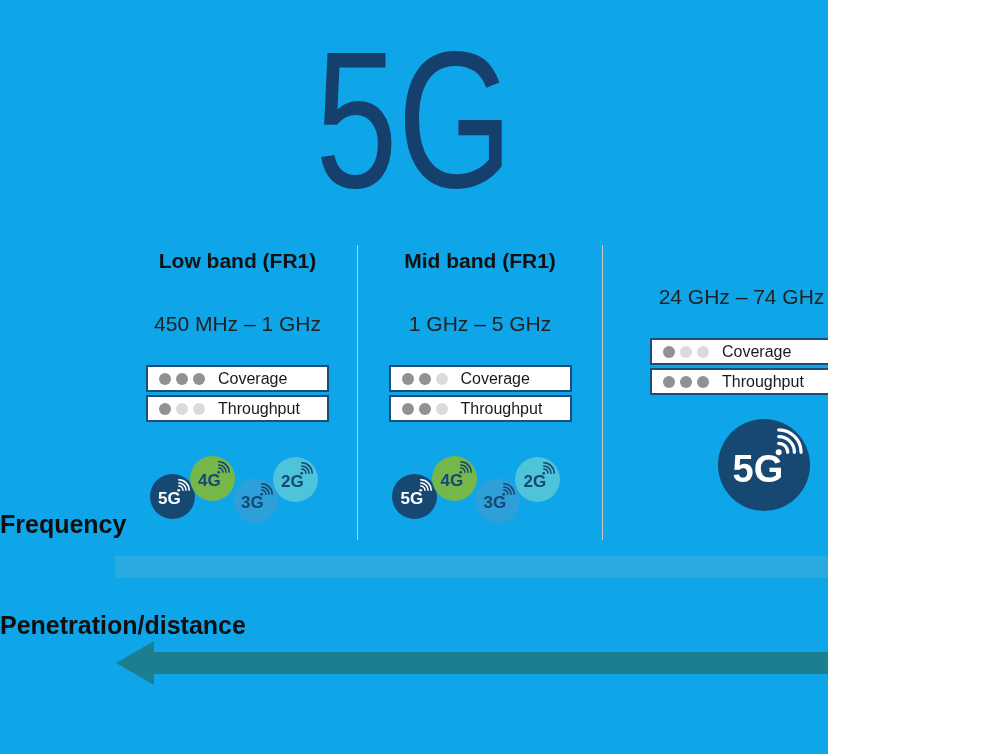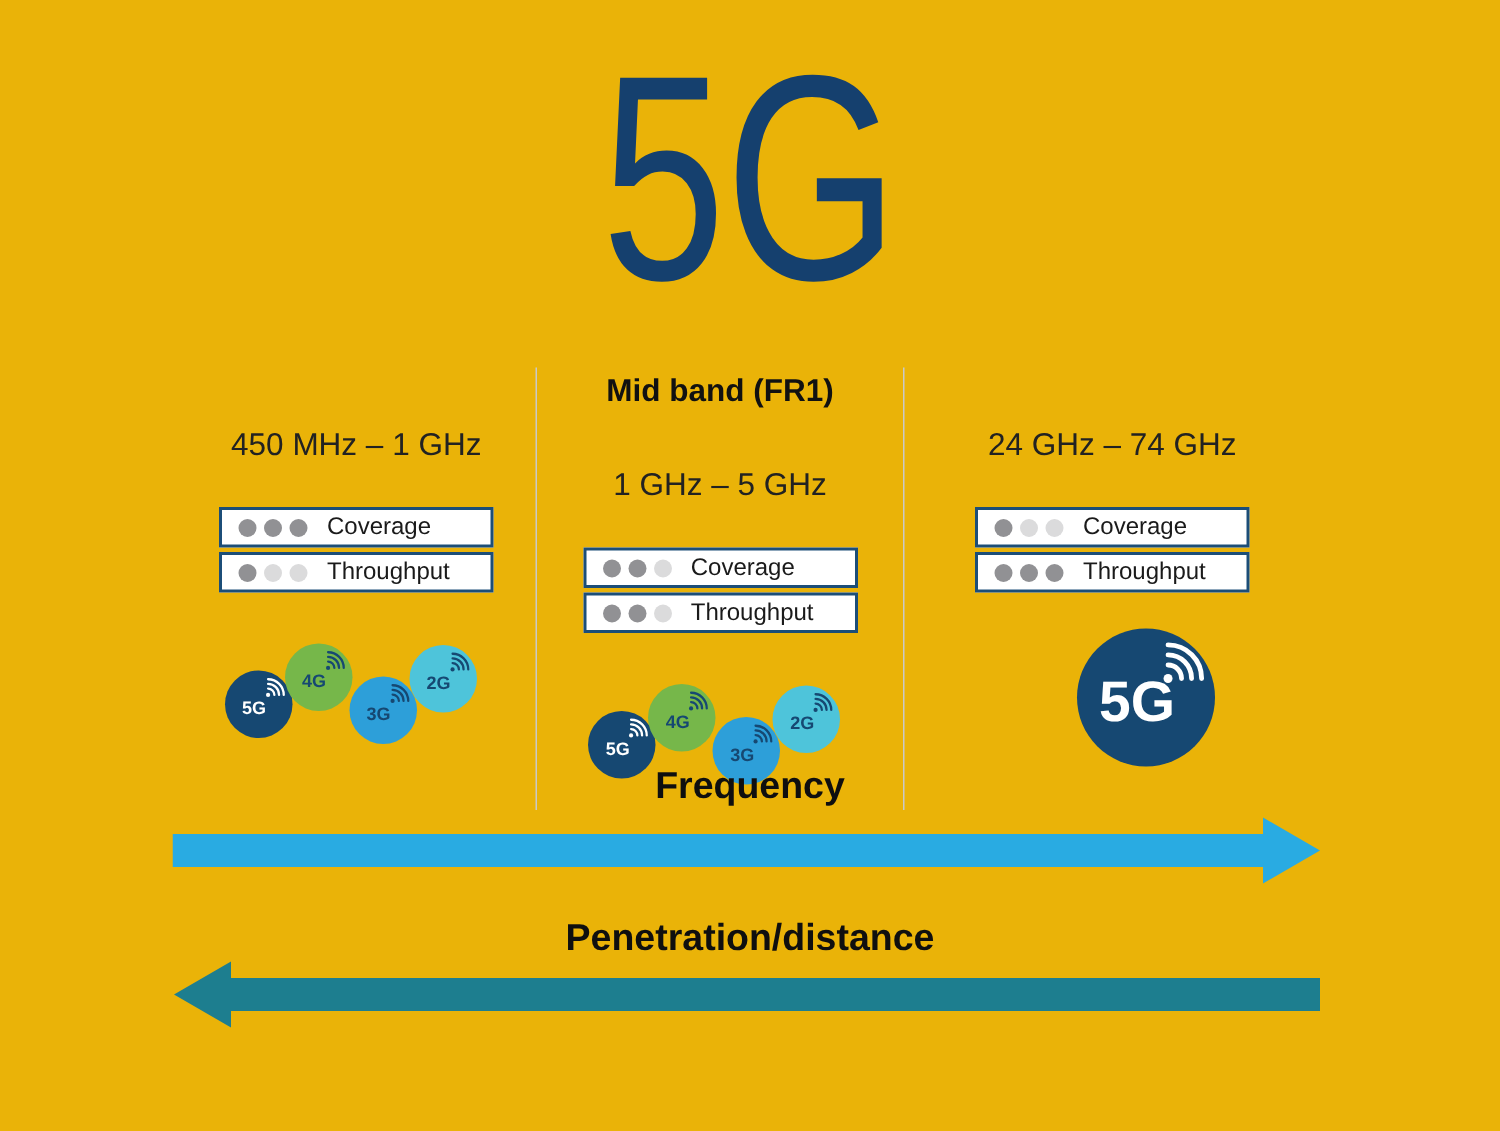--- a/index.html
+++ b/index.html
@@ -1,23 +1,23 @@
 <!DOCTYPE html>
 <html style="--navy: #1c4e78; --title-color: #15406e; --dot-filled: #919194; --dot-empty: #dbdbdc; --divider: #c9c9c9;"><head>
 <meta charset="utf-8">
 <style>
   * { box-sizing: border-box; margin: 0; padding: 0; }
   html, body { background: #ffffff; }
   body { font-family: "Liberation Sans", sans-serif; }
 
   .stage {
     position: relative;
-    width: 1000px;
+    width: 828px;
     height: 754px;
-    background: #eab308;
+    background: #0ea5e9;
     overflow: hidden;
   }
 
   
   .title {
     position: absolute;
     top: 22px; left: 0;
     width: 100%;
     text-align: center;
     font-size: 195px;
@@ -64,49 +64,50 @@
   .gen-circle { position: absolute; width: 45px; height: 45px; border-radius: 50%; }
   .pos-0 { left: 2px;   top: 26px; }
   .pos-1 { left: 42px;  top: 8px;  }
   .pos-2 { left: 85px;  top: 30px; }
   .pos-3 { left: 125px; top: 9px;  }
   .gen-large { width: 92px; height: 92px; left: 66px; top: -2px; }
 
   .gen-label {
     position: absolute; left: 44%; top: 55%;
     transform: translate(-50%, -50%);
-    font-size: 12px; font-weight: 700; white-space: nowrap;
+    font-size: 17px; font-weight: 700; white-space: nowrap;
   }
   .gen-large .gen-label { font-size: 38px; left: 44%; top: 54%; }
 
   .signal-svg { position: absolute; width: 14px; height: 14px; right: 4px; top: 4px; }
   .gen-large .signal-svg { width: 30px; height: 30px; right: 5px; top: 7px; }
 
   
   .axis-label {
     position: absolute; left: 0; width: 100%;
-    text-align: center;
+    text-align: left;
     font-size: 25px; font-weight: 700; color: #0f0f0f;
   }
   #freq-label { top: 510px; }
   #pen-label  { top: 611px; }
   .arrow-svg { position: absolute; display: block; }
   #freq-arrow { left: 115px; top: 544px; }
   #pen-arrow  { left: 114px; top: 640px; }
 </style>
 </head>
 <body>
 
 <div class="stage">
 
   <div class="title">5G</div>
 
   <div class="bands">
 
     <section class="band band-low">
+      <h2 class="band-name">Low band (FR1)</h2>
       <div class="band-range">450 MHz – 1 GHz</div>
       <div class="meters">
         <div class="meter">
           <span class="dots">
               <span class="dot dot-filled"></span>
               <span class="dot dot-filled"></span>
               <span class="dot dot-filled"></span>
             </span>
           <span class="meter-label">Coverage</span>
         </div>

